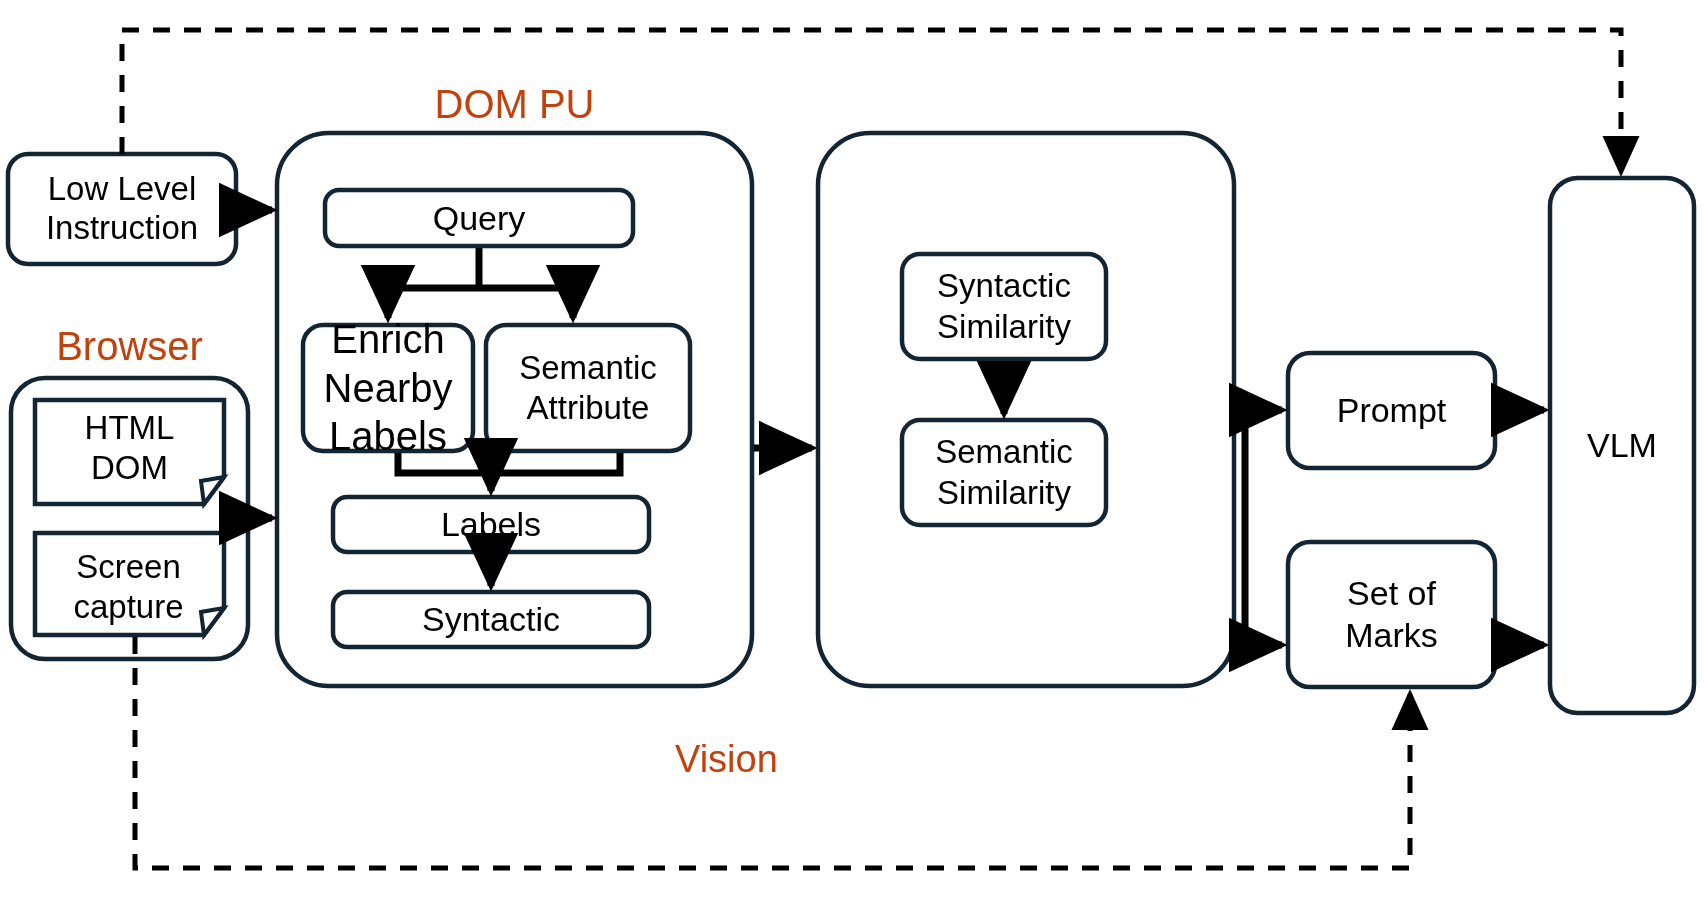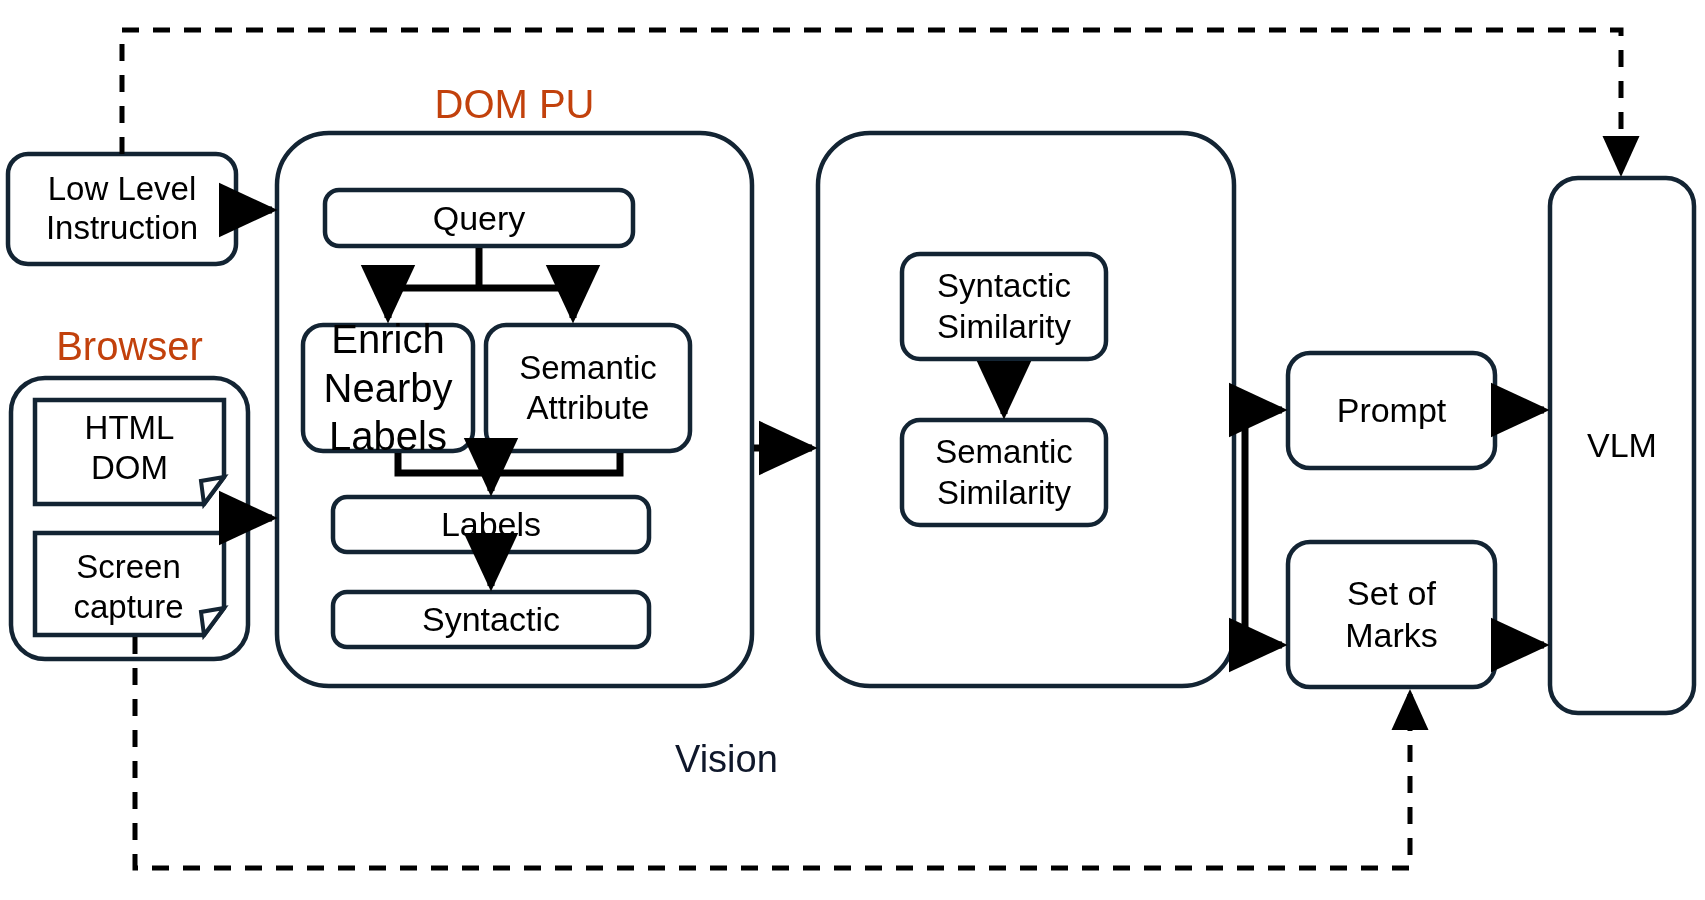--- a/index.html
+++ b/index.html
@@ -37,21 +37,21 @@
     align-items: center;
     justify-content: center;
     text-align: center;
     color: #000000;
     font-family: "Liberation Sans", sans-serif;
     pointer-events: none;
   }
   .edge-label {
     position: absolute;
     font-size: 38px;
-    color: #0f172a;
+    color: #c2410c;
     white-space: nowrap;
     font-family: "Liberation Sans", sans-serif;
   }
 </style>
 </head>
 <body>
 
 <div id="root">
 
   <svg class="layer" viewBox="0 0 1705 900">

